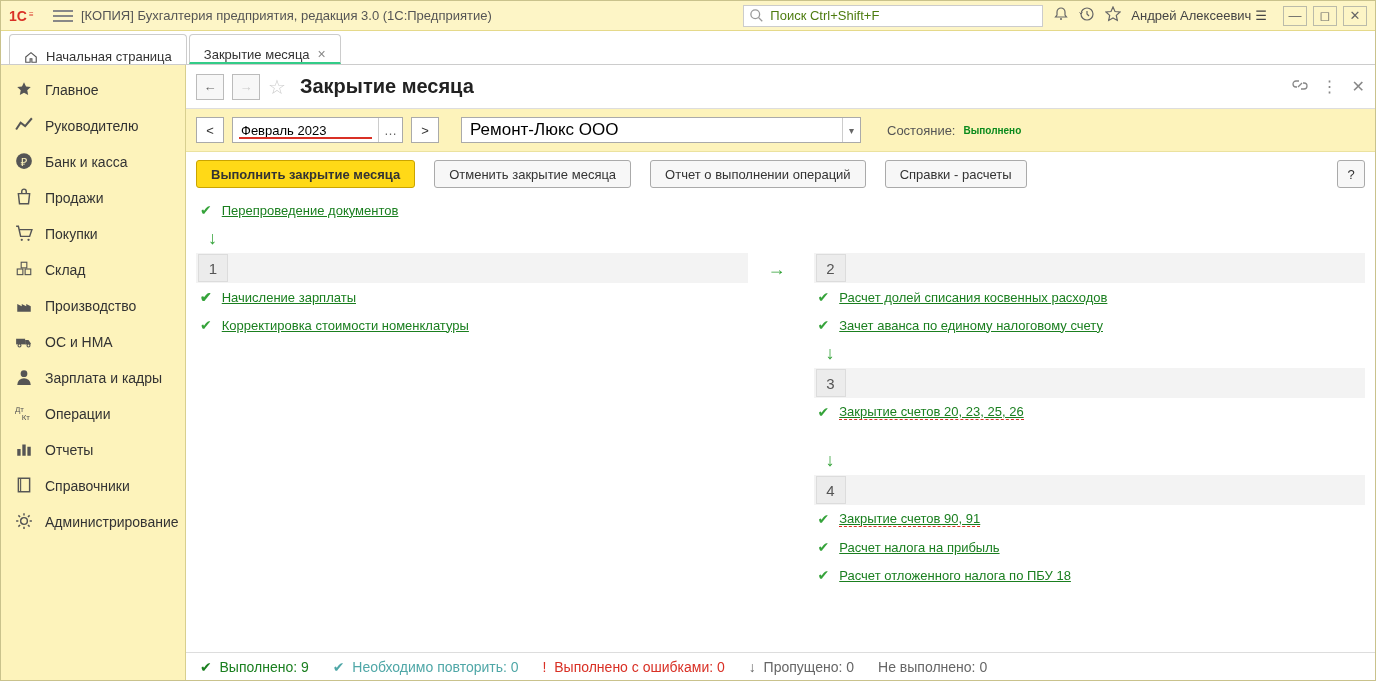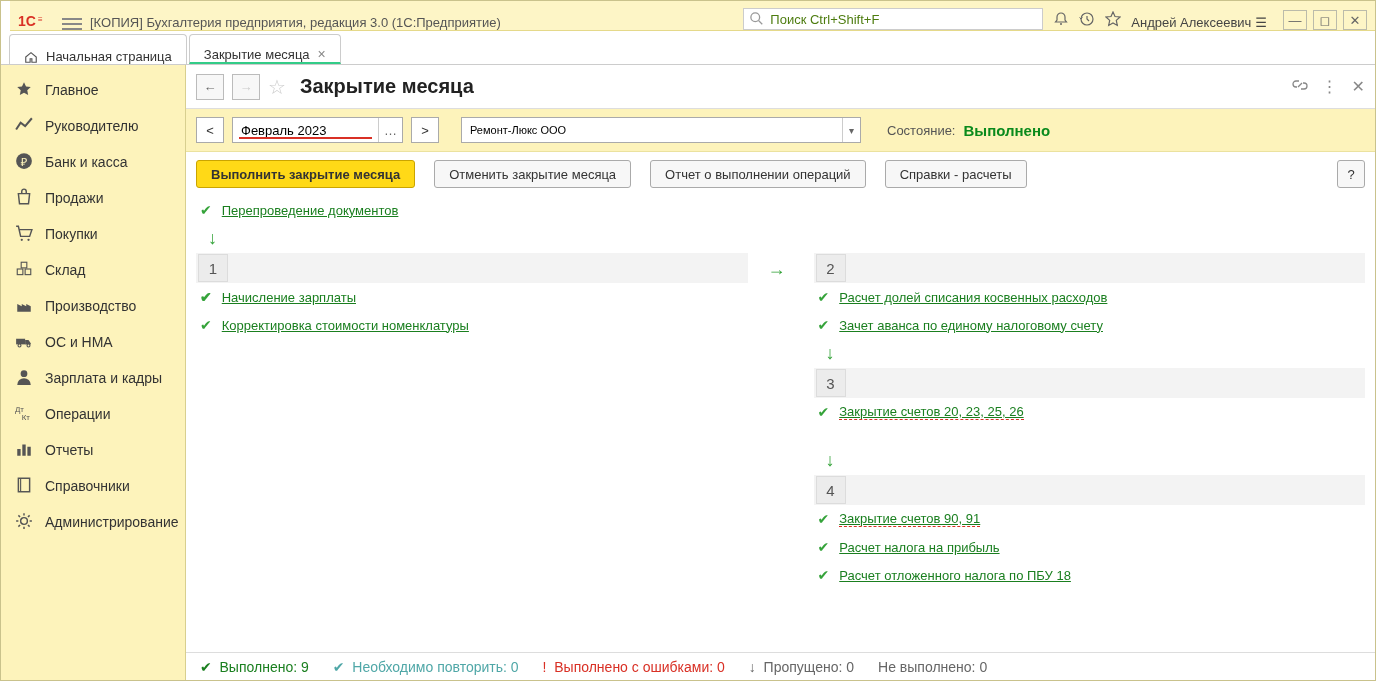--- a/index.html
+++ b/index.html
@@ -1,20 +1,20 @@
 <!DOCTYPE html>
 <html><head>
 <meta charset="utf-8">
 <style>
 * { box-sizing: border-box; margin: 0; padding: 0; }
 body { font-family: Arial, sans-serif; font-size: 13px; background: #fff; color: #333; overflow: hidden; }
 
 .window { width: 1376px; height: 681px; border: 1px solid #c9c28c; display: flex; flex-direction: column; background:#fff; }
 
-.titlebar { height: 30px; background: #fdf5c6; display: flex; align-items: flex-end; padding: 0 8px; border-bottom: 1px solid #e5d98a; margin-left: 9px; }
+.titlebar { height: 30px; background: #fdf5c6; display: flex; align-items: center; padding: 0 8px; border-bottom: 1px solid #e5d98a; }
 .logo { color: #d93025; font-weight: bold; font-size: 15px; margin-right: 8px; display:flex; align-items:center;}
 .hamburger { width:20px; margin:0 8px; display:flex; flex-direction:column; gap:3px; cursor:pointer;}
 .hamburger span{height:2px; background:#888; display:block;}
 .title-text { color:#555; font-size:13px; flex:0 0 auto; }
 .tb-spacer { flex:1; }
 .searchbox { width: 300px; height: 22px; background:#fff; border:1px solid #ccc; display:flex; align-items:center; padding:0 6px; color:#999; gap:6px;}
 .tb-icons { display:flex; align-items:center; gap:10px; margin-left:10px; color:#666;}
 .tb-icons span { cursor:pointer; }
 .user { color:#444; margin: 0 10px; font-size:13px;}
 .user-burger{display:inline-block; margin-left:4px;}
@@ -42,24 +42,24 @@
 .ph-right span{cursor:pointer;}
 
 .yellow-strip { background:#fdf3bb; padding:8px 10px; display:flex; align-items:center; gap:8px; border-bottom:1px solid #ebe29f;}
 .sqbtn{width:28px; height:26px; border:1px solid #aaa; background:#fff; display:flex; align-items:center; justify-content:center; cursor:pointer;}
 .period-box{ display:flex; align-items:center; height:26px; border:1px solid #aaa; background:#fff; }
 .period-box input{border:none; padding:0 8px; height:24px; width:145px; outline:none; font-family:inherit; font-size:13px;}
 .period-box .underline{ position:relative; }
 .red-underline::after{content:''; position:absolute; left:6px; right:6px; bottom:3px; height:2px; background:#d93025;}
 .ellips{width:24px; height:24px; border-left:1px solid #ccc; display:flex; align-items:center; justify-content:center; cursor:pointer; color:#666;}
 .org-box{ display:flex; align-items:center; border:1px solid #aaa; background:#fff; height:26px; }
-.org-box input{border:none; height:24px; padding:6px 8px; width:380px; outline:none; font-family:inherit; font-size:11px;}
+.org-box input{border:none; height:24px; padding:6px 8px; width:380px; outline:none; font-family:inherit; font-size:17px;}
 .dd{width:18px; border-left:1px solid #ccc; height:24px; display:flex; align-items:center; justify-content:center; cursor:pointer; font-size:10px; color:#666;}
 .state-lbl{color:#555; margin-left:18px;}
-.state-val{ color:#0a8a1c; font-weight:bold; font-size:15px;}
+.state-val{ color:#0a8a1c; font-weight:bold; font-size:10px;}
 
 .toolbar-row{ padding:8px 10px; display:flex; align-items:center; gap:19px; }
 .btn{ height:28px; padding:0 14px; border:1px solid #aaa; background:#f7f7f7; border-radius:3px; cursor:pointer; font-size:13px; display:flex; align-items:center;}
 .btn.primary{ background:#ffd917; border-color:#caa400; font-weight:bold;}
 .help-btn{ margin-left:auto; width:28px; height:28px; border:1px solid #aaa; background:#f7f7f7; display:flex; align-items:center; justify-content:center; cursor:pointer; border-radius:3px;}
 
 .flow { padding:0 10px 10px; overflow:auto; flex:1; }
 .check{color:#35a33a; font-size:14px; margin-right:10px;}
 .dcheck{color:#35a33a; font-weight:bold;}
 .op-row{ display:flex; align-items:center; padding:6px 0 6px 4px; }

